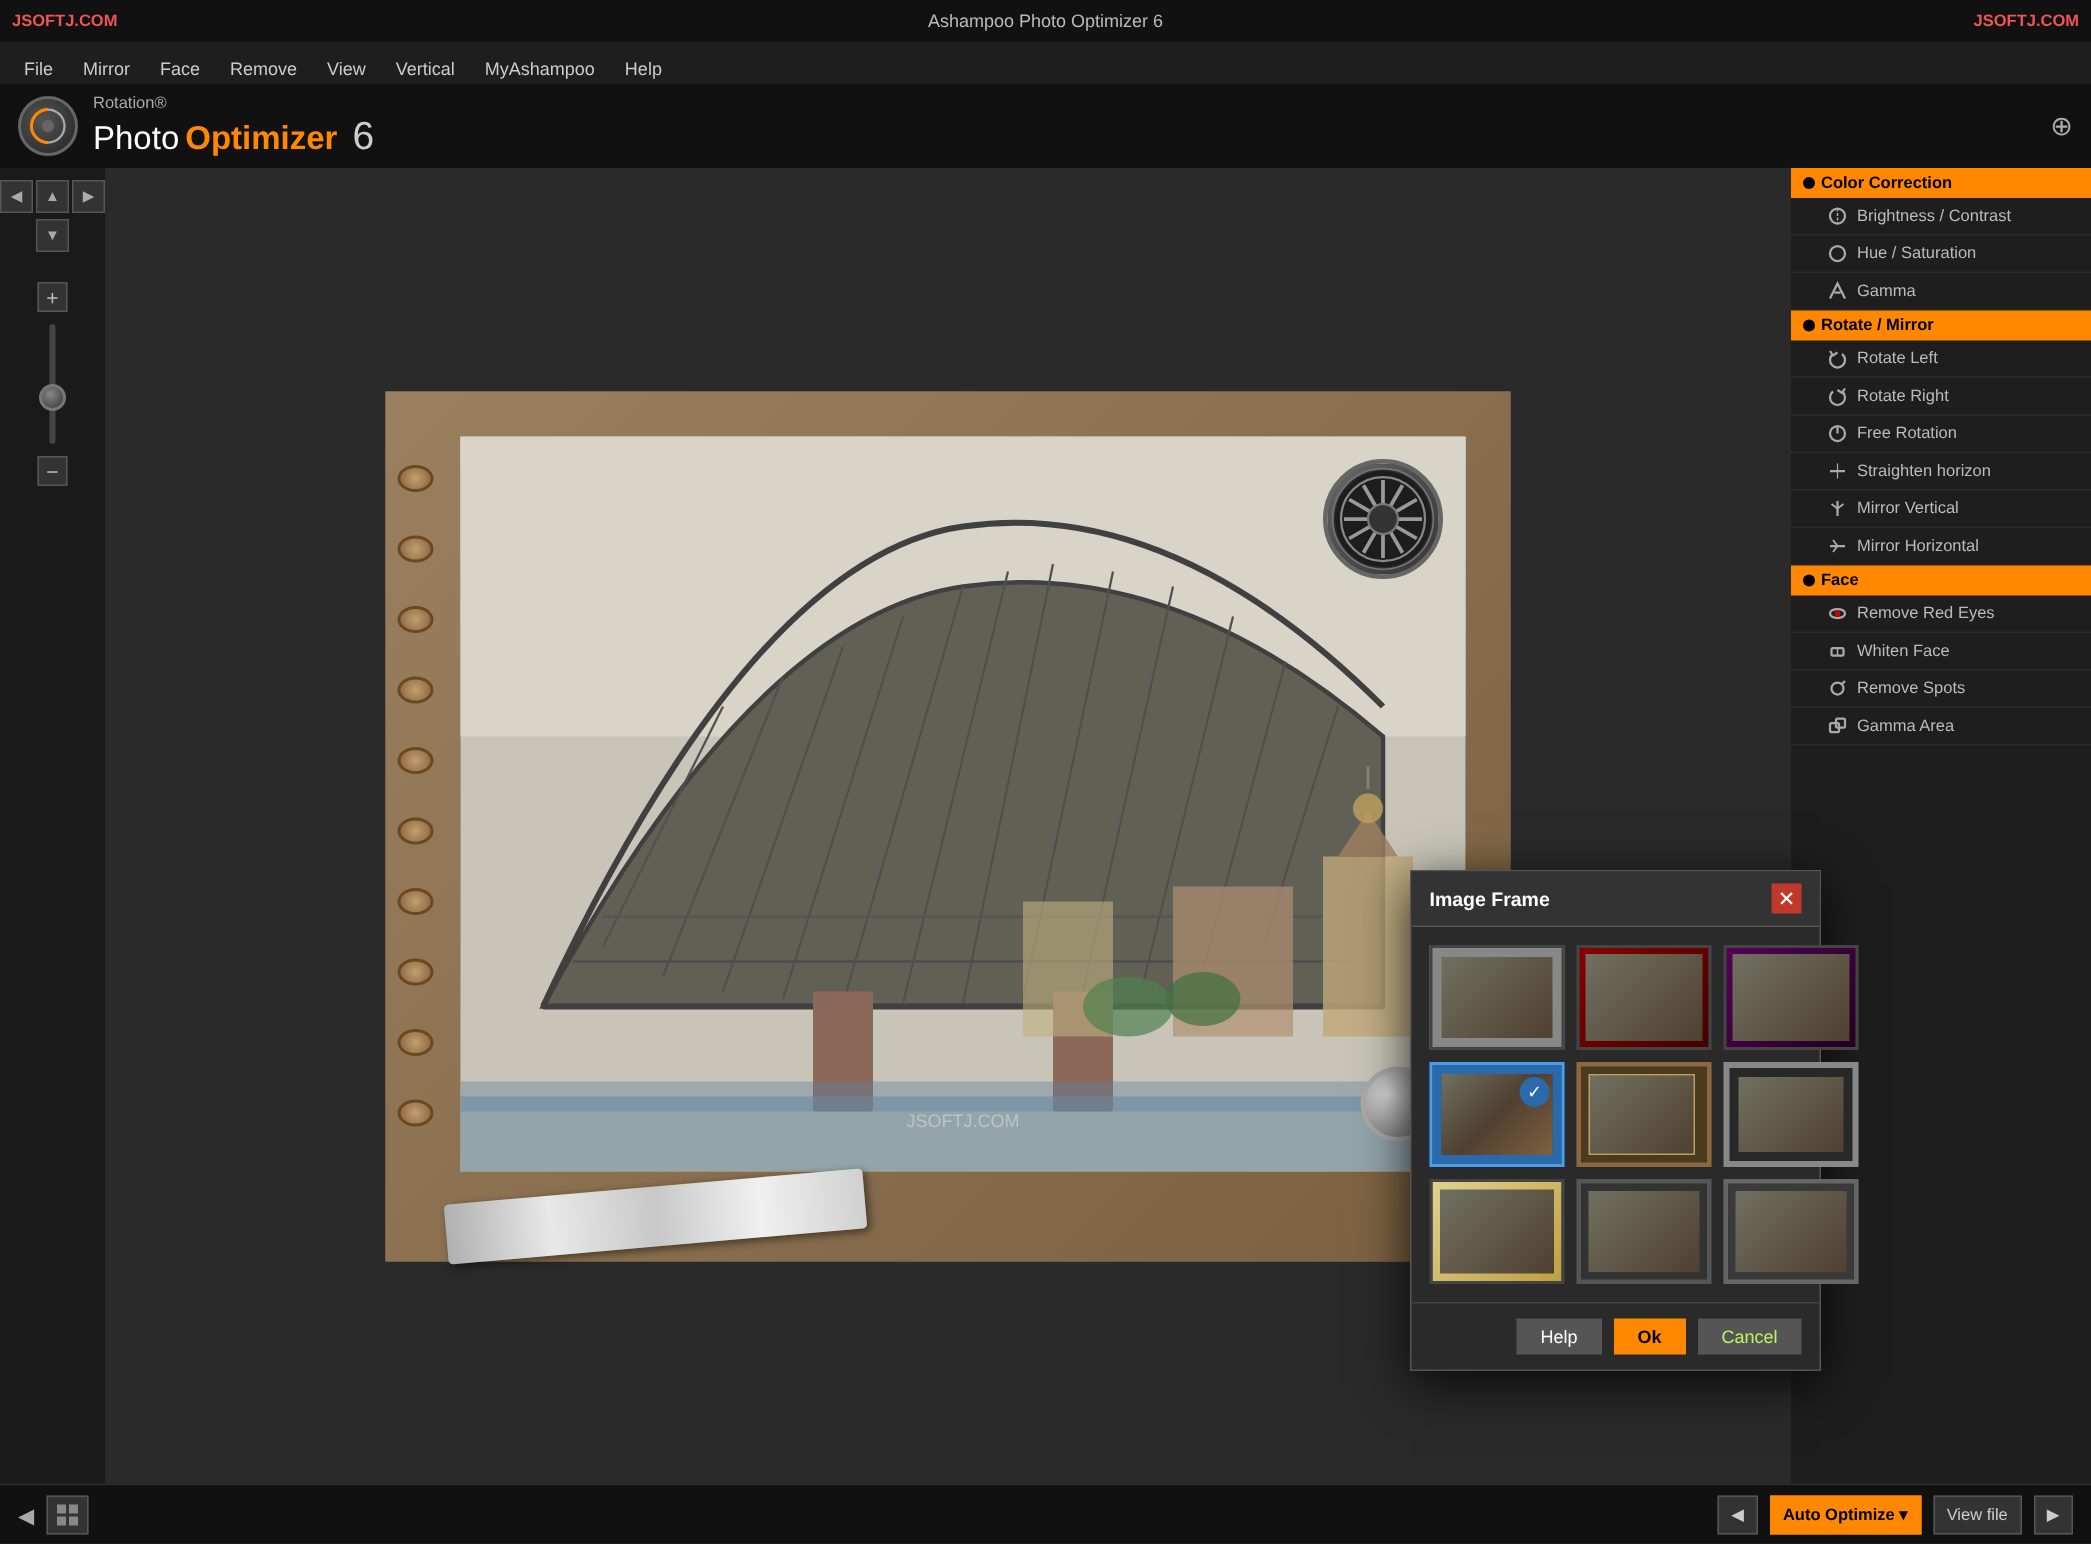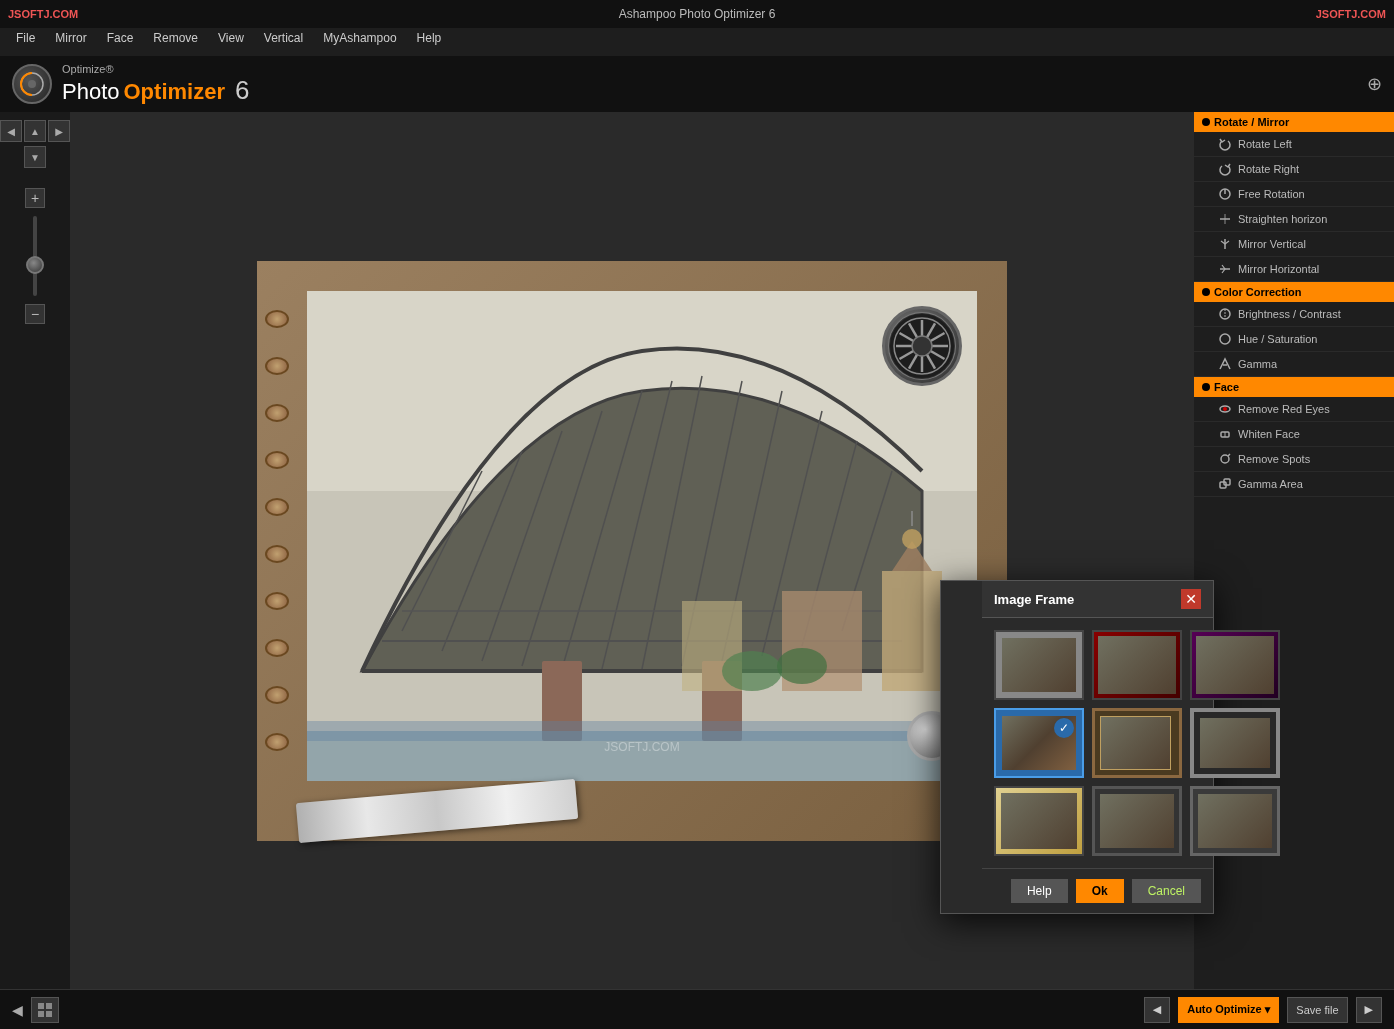--- a/index.html
+++ b/index.html
@@ -2,21 +2,21 @@
 <html><head>
   <meta charset="utf-8">
   <style>
     * { margin: 0; padding: 0; box-sizing: border-box; }
     body { width: 1394px; height: 1029px; background: #1a1a1a; font-family: 'Segoe UI', Arial, sans-serif; overflow: hidden; color: #ccc; font-size: 12px; }
 
     
     #titlebar { background: #111; height: 28px; display: flex; align-items: center; justify-content: space-between; padding: 0 8px; }
 
     
-    #menubar { background: #1e1e1e; height: 28px; display: flex; align-items: flex-start; padding: 0 8px; gap: 4px; }
+    #menubar { background: #1e1e1e; height: 28px; display: flex; align-items: flex-end; padding: 0 8px; gap: 4px; }
     #menubar .menu-item { color: #ccc; padding: 3px 8px; cursor: pointer; font-size: 12px; }
 
     
     #logobar { background: #111; height: 56px; display: flex; align-items: center; padding: 0 12px; justify-content: space-between; }
     #logobar .logo-section { display: flex; align-items: center; gap: 10px; }
     #logobar .logo-circle { width: 40px; height: 40px; border-radius: 50%; background: radial-gradient(circle at 40% 40%, #555, #222); border: 2px solid #666; display: flex; align-items: center; justify-content: center; }
     #logobar .logo-text { }
 
     
     #main { display: flex; height: calc(1029px - 28px - 28px - 56px - 40px); }
@@ -58,21 +58,21 @@
     .panel-item { padding: 5px 8px 5px 24px; color: #bbb; font-size: 11px; cursor: pointer; display: flex; align-items: center; gap: 6px; border-bottom: 1px solid #2a2a2a; }
 
     
     #bottombar { background: #111; height: 40px; display: flex; align-items: center; padding: 0 12px; gap: 8px; border-top: 1px solid #333; }
     .tool-btn { background: #333; border: 1px solid #555; color: #ccc; padding: 4px 8px; font-size: 11px; cursor: pointer; height: 26px; display: flex; align-items: center; gap: 4px; }
     .tool-btn.orange { background: #f80; color: #000; border-color: #f80; font-weight: bold; }
     .expand-btn { background: transparent; border: none; color: #aaa; cursor: pointer; font-size: 14px; }
 
     
     #dialog-overlay { position: fixed; top: 0; left: 0; width: 100%; height: 100%; background: transparent; z-index: 100; pointer-events: none; }
-    #image-frame-dialog { position: absolute; top: 580px; left: 940px; width: 274px; background: #2a2a2a; border: 1px solid #555; box-shadow: 0 8px 32px rgba(0,0,0,0.8); pointer-events: all; padding-left: 41px; }
+    #image-frame-dialog { position: absolute; top: 580px; left: 940px; width: 274px; background: #2a2a2a; border: 1px solid #555; box-shadow: 0 8px 32px rgba(0,0,0,0.8); pointer-events: all; }
     .dialog-header { background: #333; padding: 8px 12px; display: flex; align-items: center; justify-content: space-between; border-bottom: 1px solid #555; }
     .dialog-title { color: #fff; font-size: 13px; font-weight: 600; }
     .dialog-close { background: #c0392b; border: none; color: #fff; width: 20px; height: 20px; cursor: pointer; font-size: 14px; display: flex; align-items: center; justify-content: center; }
     .dialog-body { padding: 12px; }
     .frames-grid { display: grid; grid-template-columns: repeat(3, 1fr); gap: 8px; }
     .frame-thumb { width: 90px; height: 70px; border: 2px solid #444; cursor: pointer; overflow: hidden; background: #1a1a1a; position: relative; }
     .frame-thumb.selected { border-color: #4a9de8; background: #1a3a5a; }
     .ft1 { background: #888; }
     .ft2 { background: linear-gradient(135deg, #900, #400); }
     .ft3 { background: linear-gradient(135deg, #606, #303); }
@@ -106,21 +106,21 @@
 <div id="logobar">
   <div class="logo-section">
     <div class="logo-circle">
       <svg width="28" height="28" viewBox="0 0 28 28">
         <circle cx="14" cy="14" r="11" fill="none" stroke="#aaa" stroke-width="1.5"></circle>
         <path d="M14 3 C8 3, 3 8, 3 14 C3 20, 8 25, 14 25" fill="none" stroke="#f80" stroke-width="2"></path>
         <circle cx="14" cy="14" r="4" fill="#666"></circle>
       </svg>
     </div>
     <div class="logo-text">
-      <div style="color:#aaa;font-size:11px;">Optimize®</div>
+      <div style="color:#aaa;font-size:11px;">Rotation®</div>
       <div style="display:flex;align-items:baseline;gap:4px;">
         <span style="color:#fff;font-size:22px;font-weight:300;">Photo</span>
         <span style="color:#f80;font-size:22px;font-weight:bold;">Optimizer</span>
         <span style="color:#ccc;font-size:26px;font-weight:200;margin-left:6px;">6</span>
       </div>
     </div>
   </div>
   <div style="color:#aaa;font-size:18px;cursor:pointer;">⊕</div>
 </div>
 
@@ -233,88 +233,88 @@
           <div style="position:absolute;bottom:10px;left:40px;width:280px;height:40px;background:linear-gradient(90deg,#b0b0b0,#e8e8e8,#c8c8c8,#f0f0f0,#d0d0d0);border-radius:3px;transform:rotate(-5deg);box-shadow:2px 2px 6px rgba(0,0,0,0.5);"></div>
         </div>
       </div>
     </div>
   </div>
 
   <div id="rightpanel">
     <div class="panel-section">
       <div class="panel-section-header">
         <span class="dot"></span>
-        <span>Rotate / Mirror</span>
-      </div>
-      <div class="panel-item">
-        <svg width="14" height="14" viewBox="0 0 14 14">
-            <path d="M4 4 A5 5 0 1 0 10 4" fill="none" stroke="#aaa" stroke-width="1.5"></path>
-            <polyline points="2,2 4,5 7,3" fill="none" stroke="#aaa" stroke-width="1.5"></polyline>
-          </svg>
-        <span>Rotate Left</span>
-      </div>
-      <div class="panel-item">
-        <svg width="14" height="14" viewBox="0 0 14 14">
-            <path d="M10 4 A5 5 0 1 1 4 4" fill="none" stroke="#aaa" stroke-width="1.5"></path>
-            <polyline points="12,2 10,5 7,3" fill="none" stroke="#aaa" stroke-width="1.5"></polyline>
-          </svg>
-        <span>Rotate Right</span>
+        <span>Color Correction</span>
       </div>
       <div class="panel-item">
         <svg width="14" height="14" viewBox="0 0 14 14">
             <circle cx="7" cy="7" r="5" fill="none" stroke="#aaa" stroke-width="1.5"></circle>
-            <line x1="7" y1="2" x2="7" y2="7" stroke="#aaa" stroke-width="1.5"></line>
-          </svg>
-        <span>Free Rotation</span>
-      </div>
-      <div class="panel-item">
-        <svg width="14" height="14" viewBox="0 0 14 14">
-            <line x1="2" y1="7" x2="12" y2="7" stroke="#aaa" stroke-width="1.5"></line>
-            <line x1="7" y1="2" x2="7" y2="12" stroke="#aaa" stroke-width="0.8"></line>
-          </svg>
-        <span>Straighten horizon</span>
-      </div>
-      <div class="panel-item">
-        <svg width="14" height="14" viewBox="0 0 14 14">
-            <line x1="7" y1="2" x2="7" y2="12" stroke="#aaa" stroke-width="1.5"></line>
-            <polyline points="3,4 7,7 11,4" fill="none" stroke="#aaa" stroke-width="1.2"></polyline>
-          </svg>
-        <span>Mirror Vertical</span>
-      </div>
-      <div class="panel-item">
-        <svg width="14" height="14" viewBox="0 0 14 14">
-            <line x1="2" y1="7" x2="12" y2="7" stroke="#aaa" stroke-width="1.5"></line>
-            <polyline points="4,3 7,7 4,11" fill="none" stroke="#aaa" stroke-width="1.2"></polyline>
-          </svg>
-        <span>Mirror Horizontal</span>
+            <path d="M7 2L7 12" stroke="#aaa" stroke-width="1" stroke-dasharray="2,1"></path>
+          </svg>
+        <span>Brightness / Contrast</span>
+      </div>
+      <div class="panel-item">
+        <svg width="14" height="14" viewBox="0 0 14 14">
+            <circle cx="7" cy="7" r="5" fill="none" stroke="#aaa" stroke-width="1.5"></circle>
+          </svg>
+        <span>Hue / Saturation</span>
+      </div>
+      <div class="panel-item">
+        <svg width="14" height="14" viewBox="0 0 14 14">
+            <path d="M2 12 L7 2 L12 12 M5 8 L9 8" fill="none" stroke="#aaa" stroke-width="1.5"></path>
+          </svg>
+        <span>Gamma</span>
       </div>
     </div>
     <div class="panel-section">
       <div class="panel-section-header">
         <span class="dot"></span>
-        <span>Color Correction</span>
+        <span>Rotate / Mirror</span>
+      </div>
+      <div class="panel-item">
+        <svg width="14" height="14" viewBox="0 0 14 14">
+            <path d="M4 4 A5 5 0 1 0 10 4" fill="none" stroke="#aaa" stroke-width="1.5"></path>
+            <polyline points="2,2 4,5 7,3" fill="none" stroke="#aaa" stroke-width="1.5"></polyline>
+          </svg>
+        <span>Rotate Left</span>
+      </div>
+      <div class="panel-item">
+        <svg width="14" height="14" viewBox="0 0 14 14">
+            <path d="M10 4 A5 5 0 1 1 4 4" fill="none" stroke="#aaa" stroke-width="1.5"></path>
+            <polyline points="12,2 10,5 7,3" fill="none" stroke="#aaa" stroke-width="1.5"></polyline>
+          </svg>
+        <span>Rotate Right</span>
       </div>
       <div class="panel-item">
         <svg width="14" height="14" viewBox="0 0 14 14">
             <circle cx="7" cy="7" r="5" fill="none" stroke="#aaa" stroke-width="1.5"></circle>
-            <path d="M7 2L7 12" stroke="#aaa" stroke-width="1" stroke-dasharray="2,1"></path>
-          </svg>
-        <span>Brightness / Contrast</span>
-      </div>
-      <div class="panel-item">
-        <svg width="14" height="14" viewBox="0 0 14 14">
-            <circle cx="7" cy="7" r="5" fill="none" stroke="#aaa" stroke-width="1.5"></circle>
-          </svg>
-        <span>Hue / Saturation</span>
-      </div>
-      <div class="panel-item">
-        <svg width="14" height="14" viewBox="0 0 14 14">
-            <path d="M2 12 L7 2 L12 12 M5 8 L9 8" fill="none" stroke="#aaa" stroke-width="1.5"></path>
-          </svg>
-        <span>Gamma</span>
+            <line x1="7" y1="2" x2="7" y2="7" stroke="#aaa" stroke-width="1.5"></line>
+          </svg>
+        <span>Free Rotation</span>
+      </div>
+      <div class="panel-item">
+        <svg width="14" height="14" viewBox="0 0 14 14">
+            <line x1="2" y1="7" x2="12" y2="7" stroke="#aaa" stroke-width="1.5"></line>
+            <line x1="7" y1="2" x2="7" y2="12" stroke="#aaa" stroke-width="0.8"></line>
+          </svg>
+        <span>Straighten horizon</span>
+      </div>
+      <div class="panel-item">
+        <svg width="14" height="14" viewBox="0 0 14 14">
+            <line x1="7" y1="2" x2="7" y2="12" stroke="#aaa" stroke-width="1.5"></line>
+            <polyline points="3,4 7,7 11,4" fill="none" stroke="#aaa" stroke-width="1.2"></polyline>
+          </svg>
+        <span>Mirror Vertical</span>
+      </div>
+      <div class="panel-item">
+        <svg width="14" height="14" viewBox="0 0 14 14">
+            <line x1="2" y1="7" x2="12" y2="7" stroke="#aaa" stroke-width="1.5"></line>
+            <polyline points="4,3 7,7 4,11" fill="none" stroke="#aaa" stroke-width="1.2"></polyline>
+          </svg>
+        <span>Mirror Horizontal</span>
       </div>
     </div>
     <div class="panel-section">
       <div class="panel-section-header">
         <span class="dot"></span>
         <span>Face</span>
       </div>
       <div class="panel-item">
         <svg width="14" height="14" viewBox="0 0 14 14">
             <ellipse cx="7" cy="7" rx="5" ry="3" fill="none" stroke="#aaa" stroke-width="1.5"></ellipse>
@@ -353,21 +353,21 @@
     <svg width="16" height="16" viewBox="0 0 16 16">
         <rect x="1" y="1" width="6" height="6" fill="#888"></rect>
         <rect x="9" y="1" width="6" height="6" fill="#888"></rect>
         <rect x="1" y="9" width="6" height="6" fill="#888"></rect>
         <rect x="9" y="9" width="6" height="6" fill="#888"></rect>
       </svg>
   </div>
   <div style="flex:1;"></div>
   <button class="tool-btn">◀</button>
   <button class="tool-btn orange">Auto Optimize ▾</button>
-  <button class="tool-btn">Save file</button>
+  <button class="tool-btn">View file</button>
   <button class="tool-btn">▶</button>
 </div>
 
 <div id="dialog-overlay">
   <div id="image-frame-dialog">
     <div class="dialog-header">
       <span class="dialog-title">Image Frame</span>
       <button class="dialog-close">✕</button>
     </div>
     <div class="dialog-body">

